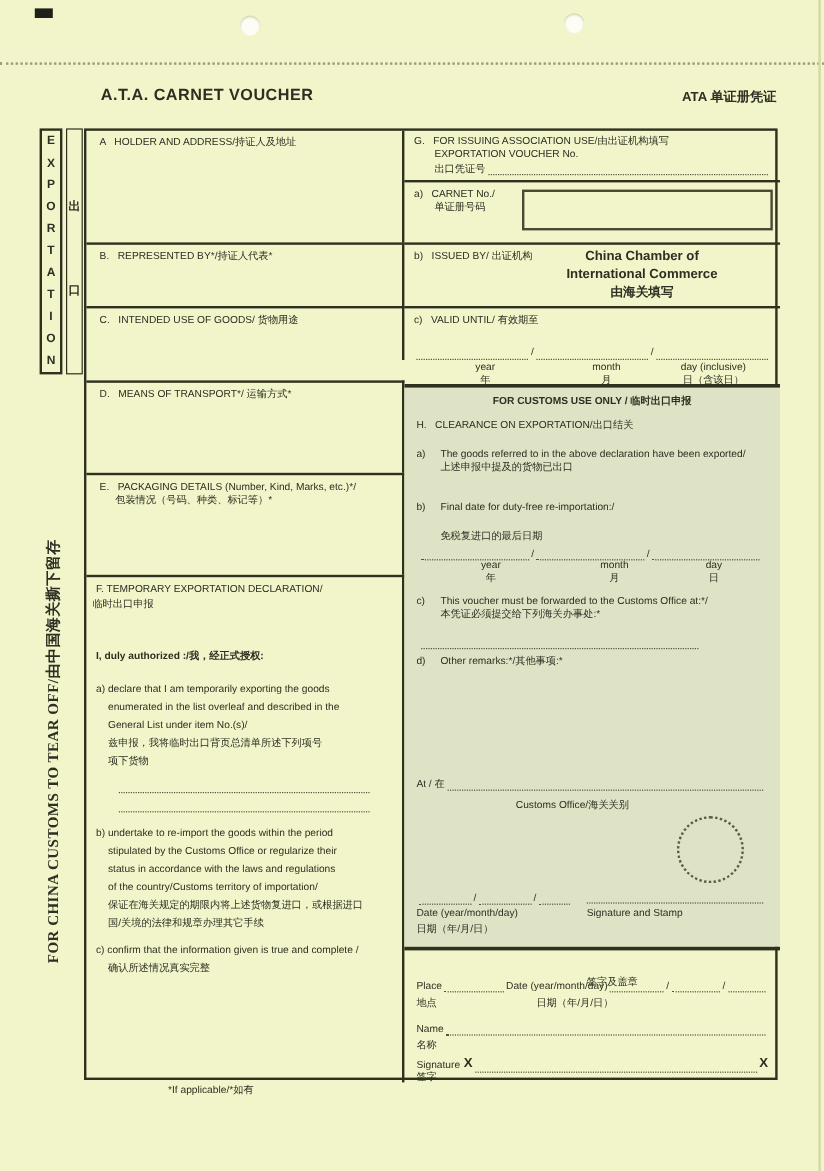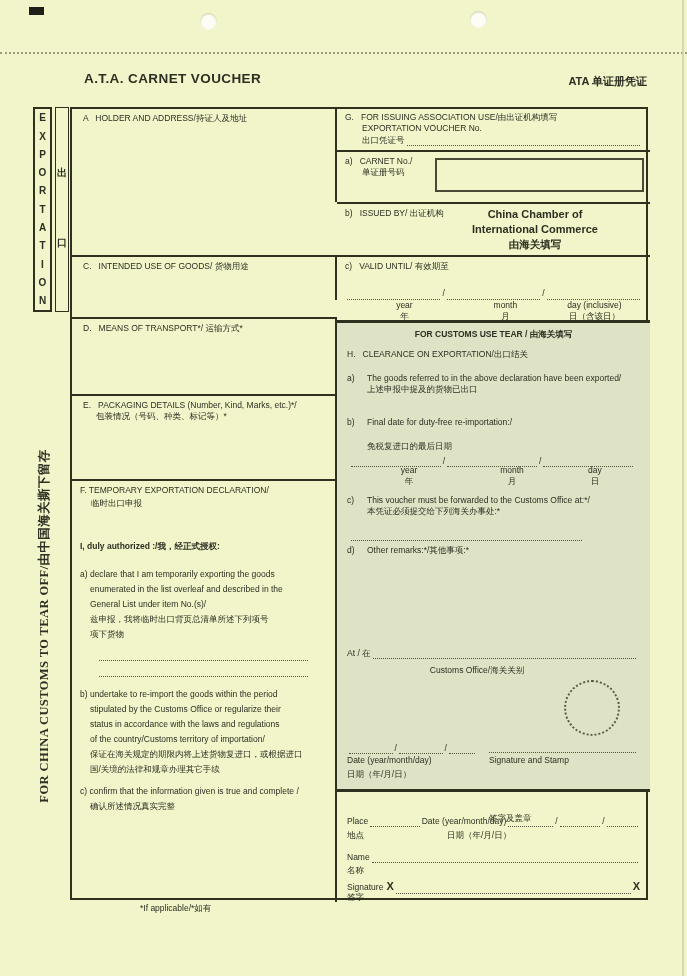--- a/index.html
+++ b/index.html
@@ -78,33 +78,36 @@
     <span style="top:58px;">出</span>
     <span style="top:128px;">口</span>
   </div>
   <div class="tearoff">FOR CHINA CUSTOMS TO TEAR OFF/由中国海关撕下留存</div>
 
   <div class="tbl">
 
     <div class="cell bR" style="left:0;top:0;width:265px;height:93px;">
       <div class="pre">A   HOLDER AND ADDRESS/持证人及地址</div>
     </div>
+    <div class="cell bR bT" style="left:0;top:93px;width:265px;height:53px;">
+      <div class="pre">B.   REPRESENTED BY*/持证人代表*</div>
+    </div>
     <div class="cell bR bT" style="left:0;top:146px;width:265px;height:45px;">
       <div class="pre">C.   INTENDED USE OF GOODS/ 货物用途</div>
     </div>
     <div class="cell bR bT" style="left:0;top:208px;width:265px;height:77px;">
       <div class="pre">D.   MEANS OF TRANSPORT*/ 运输方式*</div>
     </div>
     <div class="cell bR bT" style="left:0;top:285px;width:265px;height:85px;">
       <div class="pre">E.   PACKAGING DETAILS (Number, Kind, Marks, etc.)*/</div>
       <div class="pre" style="margin-left:13px;">包装情况（号码、种类、标记等）*</div>
     </div>
     <div class="cell bR bT" style="left:0;top:370px;width:265px;height:423px;padding:0;">
       <div class="f-line" style="top:4px;">F.   TEMPORARY EXPORTATION DECLARATION/</div>
-      <div class="f-line" style="top:17px;left:19px;">临时出口申报</div>
+      <div class="f-line" style="top:17px;left:5px;">临时出口申报</div>
       <div class="f-line" style="top:60px;font-weight:bold;">I, duly authorized :/我，经正式授权:</div>
 
       <div class="f-line" style="top:88px;">a) declare that I am temporarily exporting the goods</div>
       <div class="f-line" style="top:103px;left:18px;">enumerated in the list overleaf and described in the</div>
       <div class="f-line" style="top:118px;left:18px;">General List under item No.(s)/</div>
       <div class="f-line" style="top:133px;left:18px;">兹申报，我将临时出口背页总清单所述下列项号</div>
       <div class="f-line" style="top:148px;left:18px;">项下货物</div>
 
       <div class="f-line row" style="top:170px;left:25px;right:25px;">
           <span class="leader"></span>
@@ -164,21 +167,21 @@
             <div>月</div>
           </div>
         <div style="width:32%;">
             <div>day (inclusive)</div>
             <div>日（含该日）</div>
           </div>
       </div>
     </div>
 
     <div class="cell bT customs" style="left:265px;top:211px;width:313px;height:469px;border-top-width:3px;padding:0;">
-      <div class="abs center bold" style="top:6px;left:0;width:100%;">FOR CUSTOMS USE TEAR / 由海关填写</div>
+      <div class="abs center bold" style="top:6px;left:0;width:100%;">FOR CUSTOMS USE ONLY / 临时出口申报</div>
       <div class="abs pre" style="top:26px;left:10px;">H.   CLEARANCE ON EXPORTATION/出口结关</div>
 
       <div class="abs hang" style="top:50px;left:10px;right:10px;">
         <span class="key">a)</span>
         <span><span>The goods referred to in the above declaration have been exported/</span><br>
         <span>上述申报中提及的货物已出口</span></span>
       </div>
 
       <div class="abs hang" style="top:94px;left:10px;right:10px;">
         <span class="key">b)</span>

